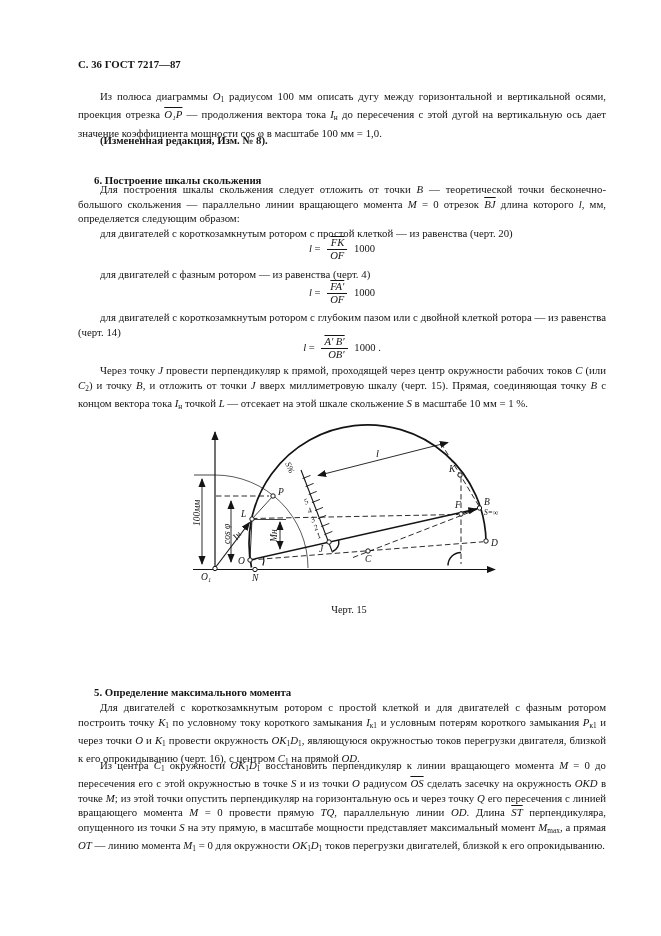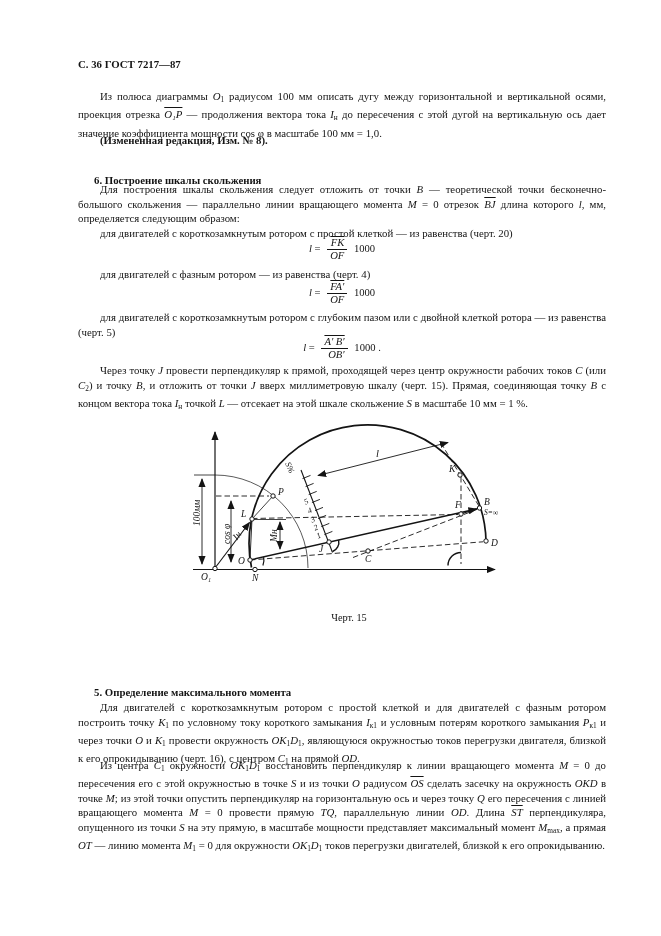--- a/index.html
+++ b/index.html
@@ -67,21 +67,21 @@
   <span class="i">l</span>
   <span>=</span>
   <span class="frac">
     <span class="num">FA′</span>
     <span class="den">OF</span>
   </span>
   <span>1000</span>
 </div>
 
 <div class="blk" style="top:310px;">
-  <p class="t ind">для двигателей с короткозамкнутым ротором с глубоким пазом или с двойной клеткой ротора — из равенства (черт. 5)</p>
+  <p class="t ind">для двигателей с короткозамкнутым ротором с глубоким пазом или с двойной клеткой ротора — из равенства (черт. 14)</p>
 </div>
 
 <div class="blk formula" style="top:336px;">
   <span class="i">l</span>
   <span>=</span>
   <span class="frac">
     <span class="num">A′ B′</span>
     <span class="den">OB′</span>
   </span>
   <span>1000 .</span>
@@ -191,21 +191,21 @@
       <text x="131" y="106" transform="rotate(-25 133 104)">2</text>
       <text x="128" y="98" transform="rotate(-25 130 96)">3</text>
       <text x="125" y="89" transform="rotate(-25 127 87)">4</text>
       <text x="121.5" y="80" transform="rotate(-25 123.5 78)">5</text>
     </g>
   </g>
 </svg>
 </div>
 
 <div style="position:absolute;left:183px;top:604px;width:332px;">
-  <p class="caption" style="margin:8px;">Черт. 15</p>
+  <p class="caption" style="margin:0;">Черт. 15</p>
 </div>
 
 <div class="blk" style="top:670px;">
   <h3 class="hd">5. Определение максимального момента</h3>
 </div>
 
 <div class="blk" style="top:700px;">
   <p class="t ind"><span>Для двигателей с короткозамкнутым ротором с простой клеткой и для двигателей с фазным ротором построить точку </span><span class="i">K</span><span class="sub">1</span><span> по условному току короткого замыкания </span><span class="i">I</span><span class="sub">к1</span><span> и условным потерям короткого замыкания </span><span class="i">P</span><span class="sub">к1</span><span> и через точки </span><span class="i">O</span><span> и </span><span class="i">K</span><span class="sub">1</span><span> провести окружность </span><span class="i">OK</span><span class="sub">1</span><span class="i">D</span><span class="sub">1</span><span>, являющуюся окружностью токов перегрузки двигателя, близкой к его опрокидыванию (черт. 16), с центром </span><span class="i">C</span><span class="sub">1</span><span> на прямой </span><span class="i">OD</span><span>.</span></p>
 </div>
 <div class="blk" style="top:758px;">

